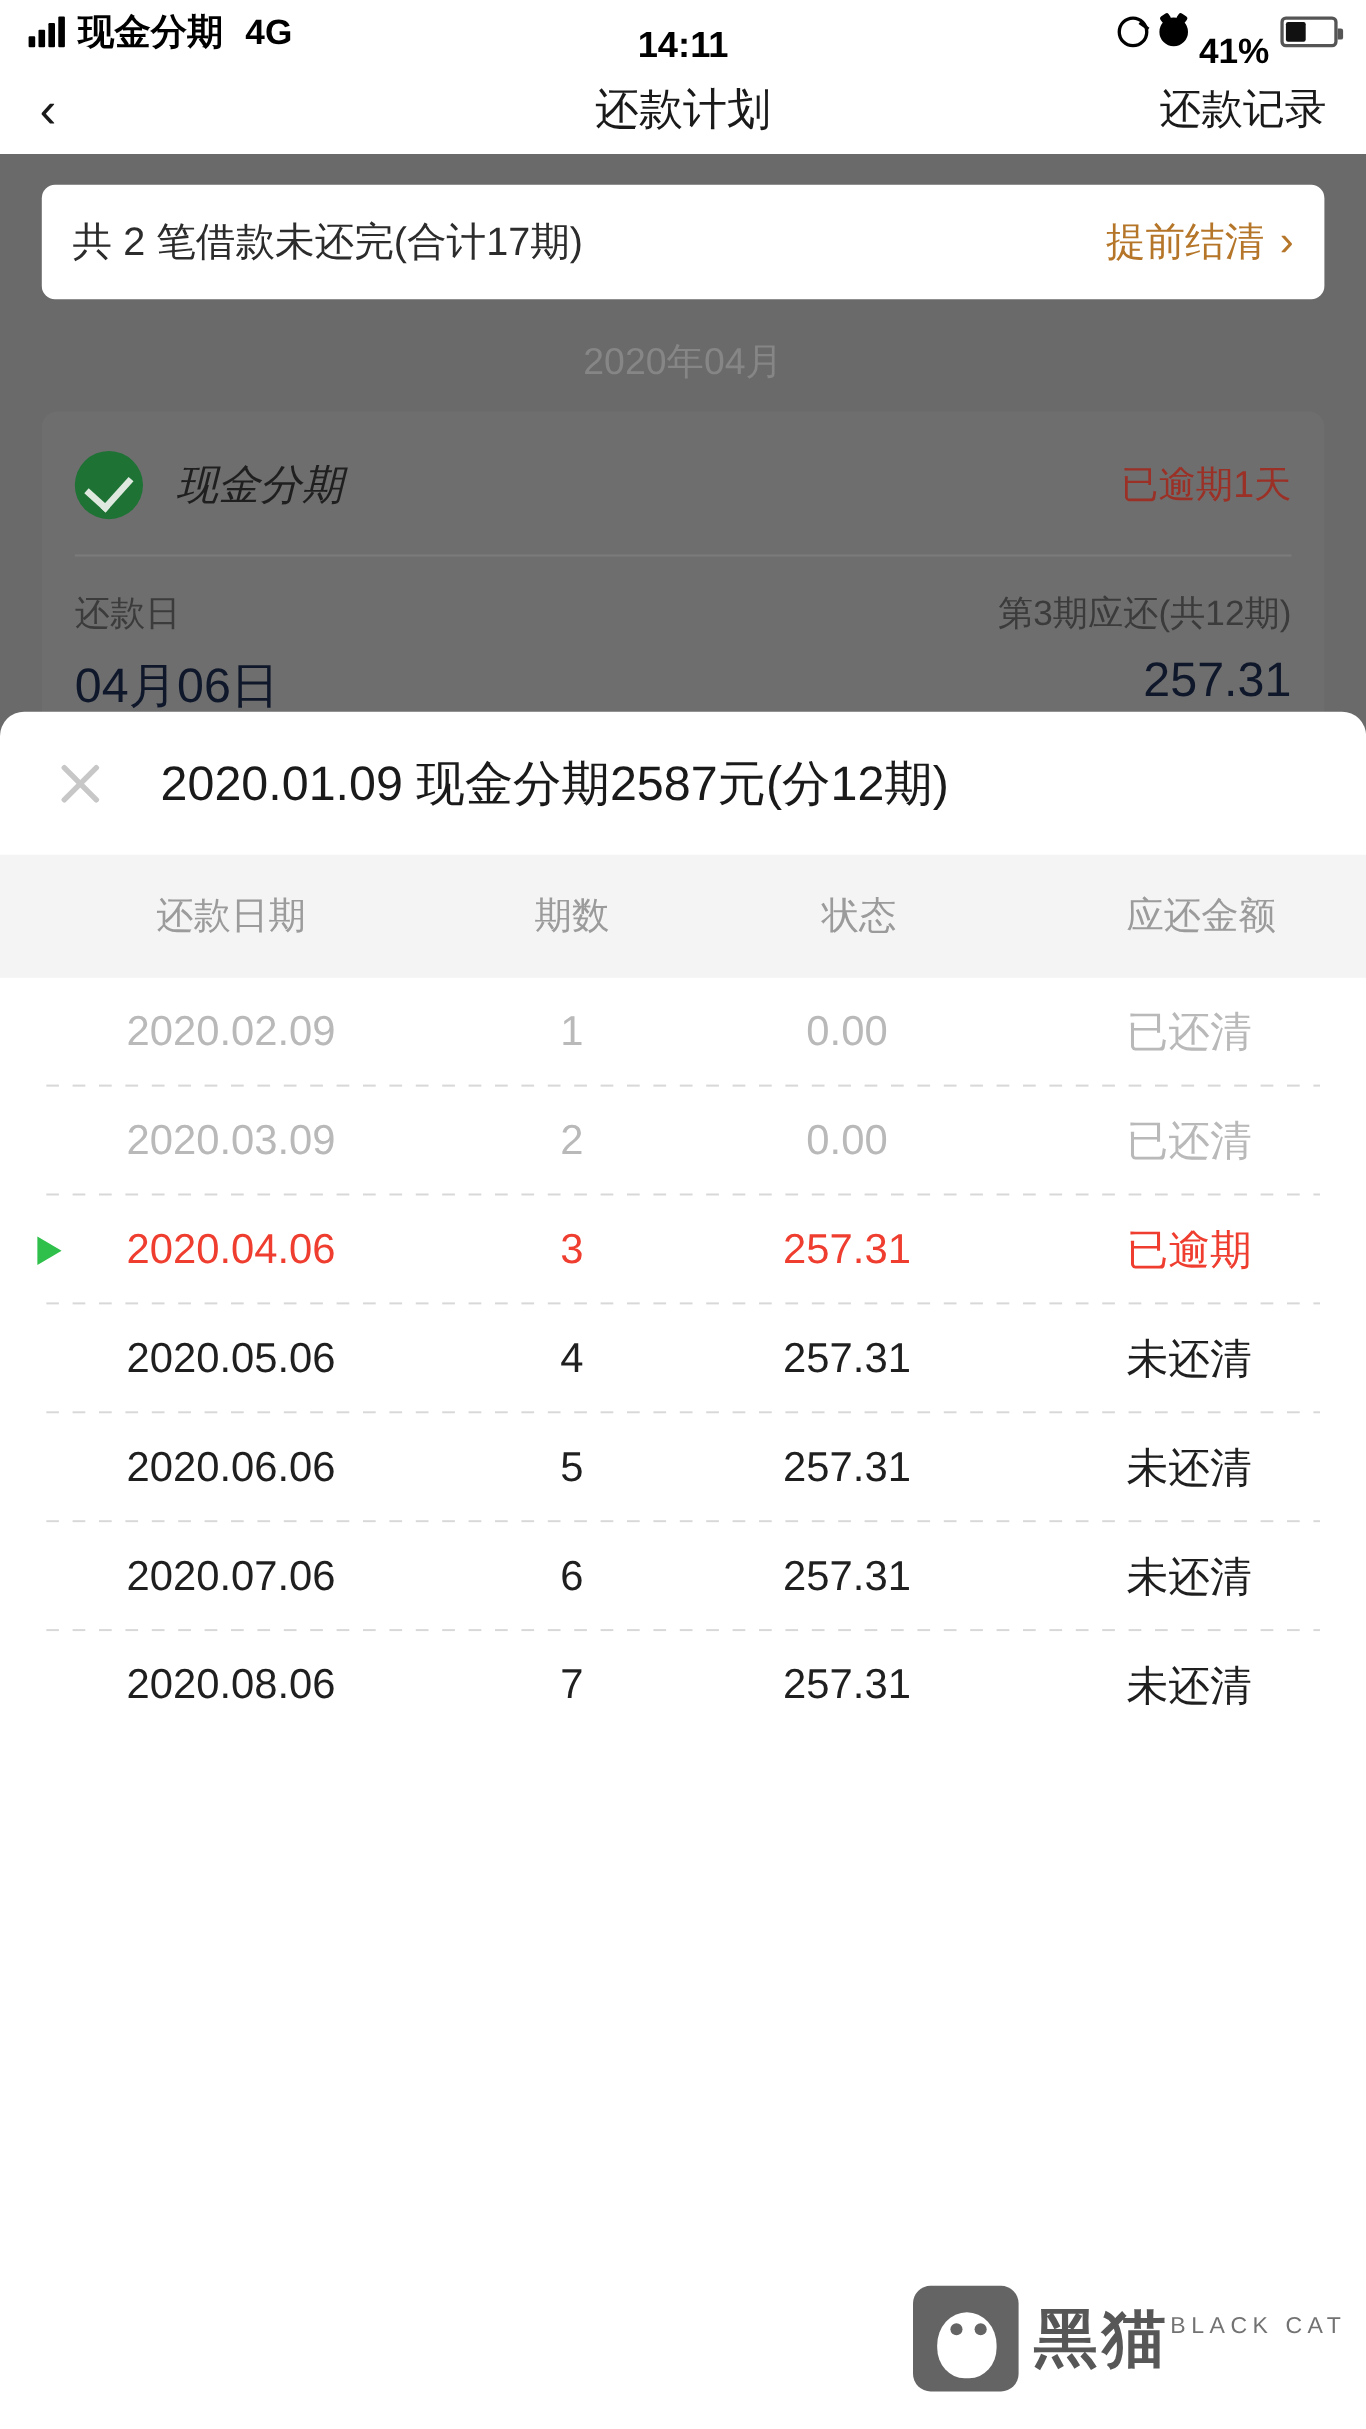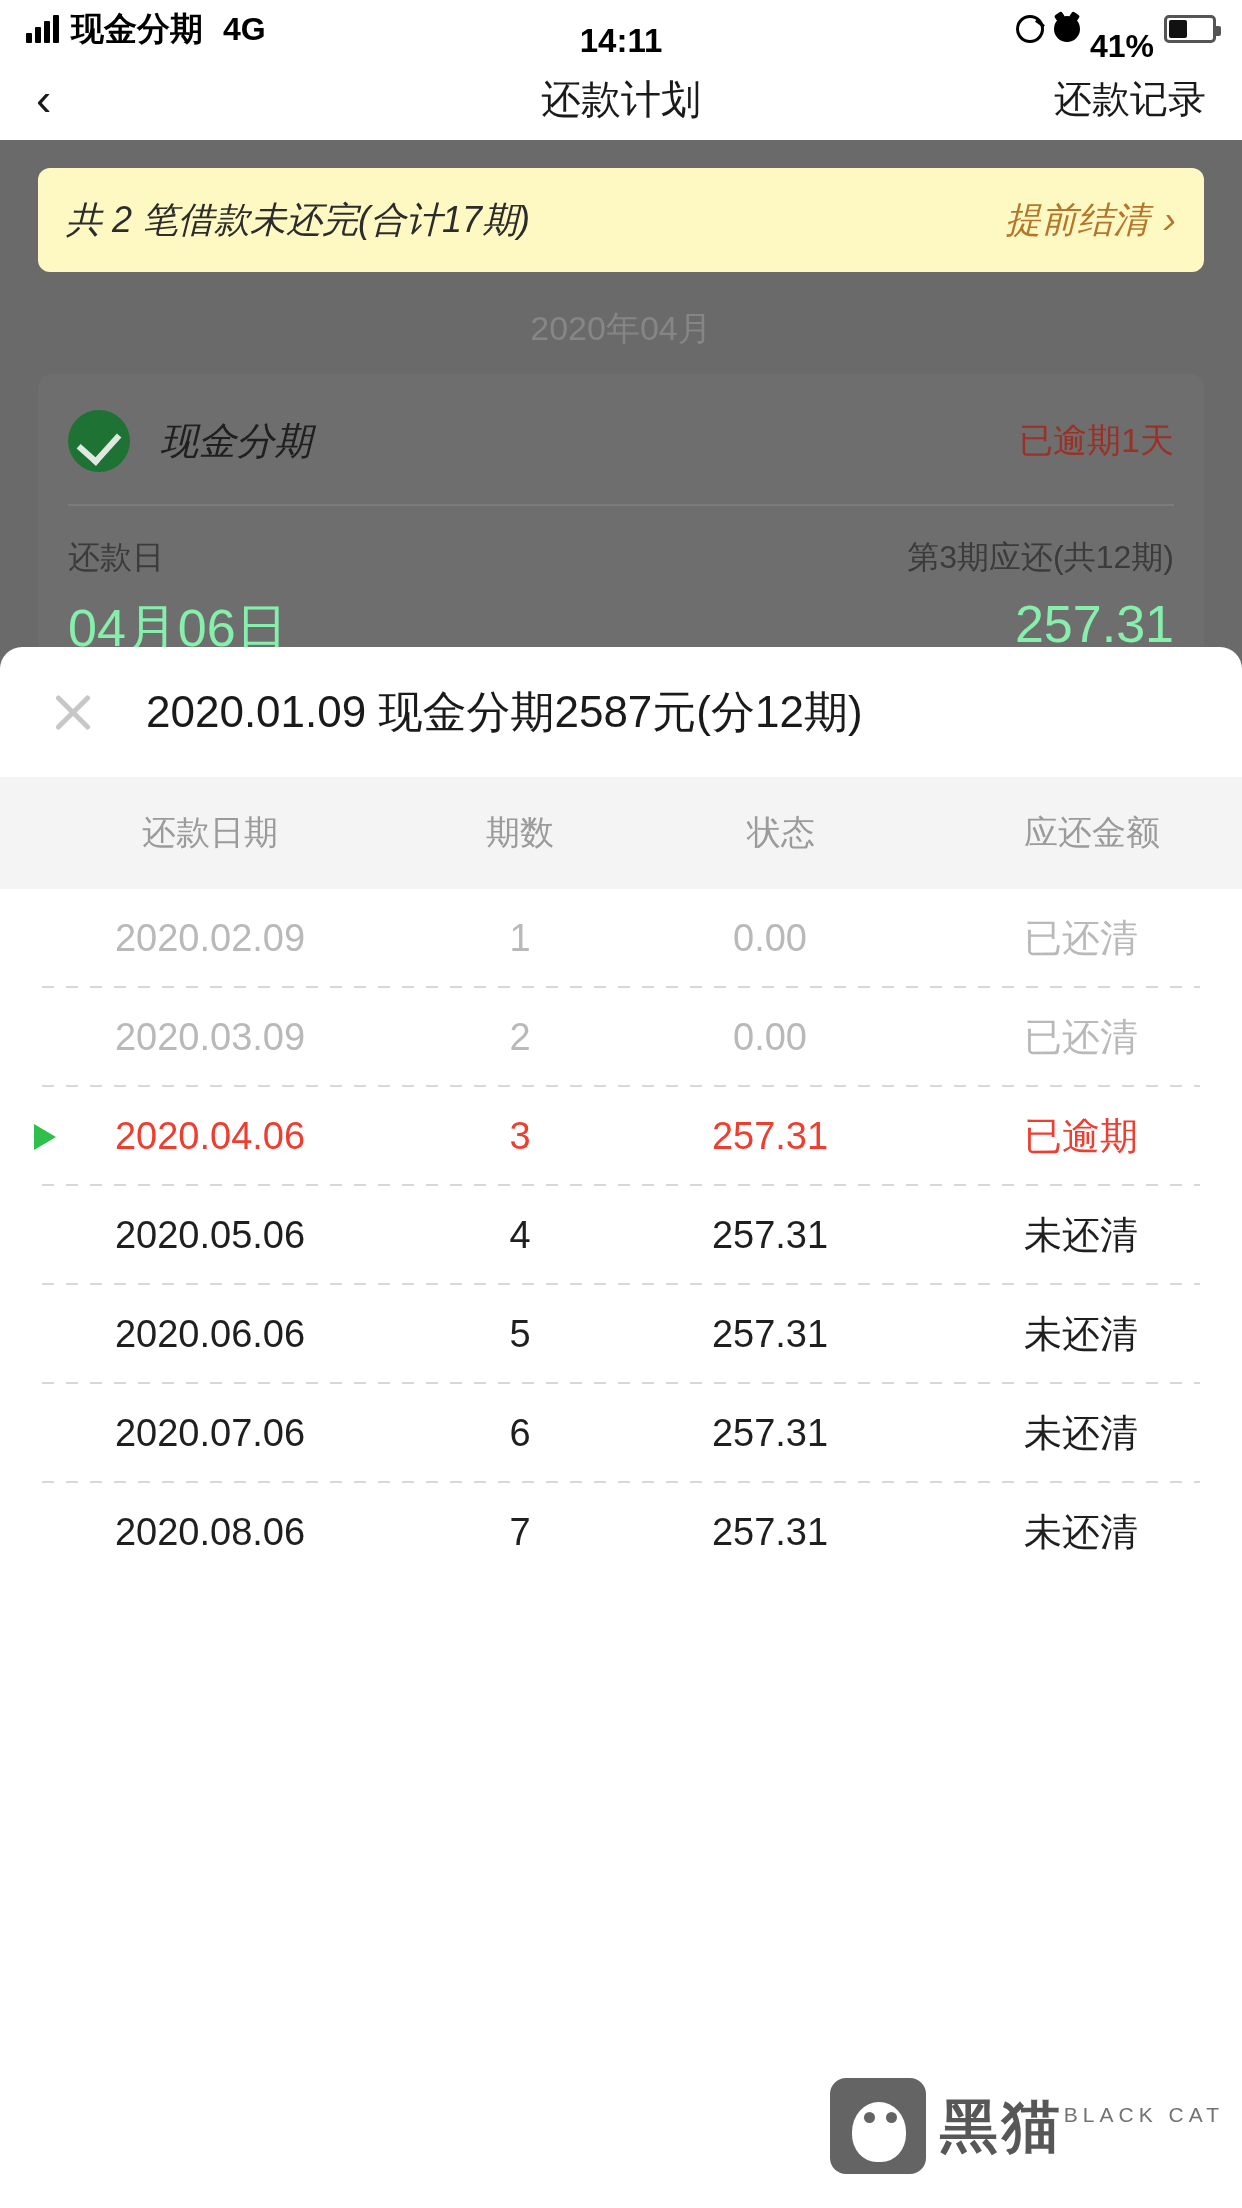--- a/index.html
+++ b/index.html
@@ -84,22 +84,22 @@
     margin-left:auto; font-size:38px; color:#1a1a1a; z-index:2;
   }
 
   
   .dim{
     position:absolute; top:140px; left:0; width:1242px; height:535px;
     background:#6a6a6a; overflow:hidden;
   }
   .summary{
     margin:28px 38px 0 38px; height:104px;
-    background:#fef9c3; border-radius:12px;
-    display:flex; align-items:center; padding:0 28px;font-style:italic;
+    background:#ffffff; border-radius:12px;
+    display:flex; align-items:center; padding:0 28px;
   }
   .summary-text{ font-size:36px; color:#2c2c2c; }
   .summary-action{
     margin-left:auto; display:flex; align-items:center; gap:14px;
     font-size:36px; color:#b5762a;
   }
   .summary-chev{ font-size:38px; font-weight:300; }
 
   .month-label{
     text-align:center; font-size:34px; color:#868686;
@@ -123,21 +123,21 @@
   }
   .loan-name{ font-size:38px; color:#1f1f1f; margin-left:30px;font-style:italic; }
   .loan-status{ margin-left:auto; font-size:34px; color:#9b3026; }
   .loan-divider{
     height:2px; background:#7b7b7b; margin-top:26px;
   }
   .loan-grid{ display:flex; padding-top:30px; }
   .loan-col{ flex:1; }
   .loan-col.right{ text-align:right; }
   .loan-sub{ font-size:32px; color:#3b3b3b; }
-  .loan-main{ font-size:52px; color:#86efac; margin-top:14px; }
+  .loan-main{ font-size:44px; color:#0f172a; margin-top:14px; }
   .loan-expand{
     text-align:right; color:#8d8d8d; font-size:34px;
     padding:18px 4px 16px 0; letter-spacing:-6px;
   }
 
   
   .sheet{
     position:absolute; top:647px; left:0; width:1242px; height:1533px;
     background:#fff; border-radius:22px 22px 0 0; overflow:hidden;
   }

